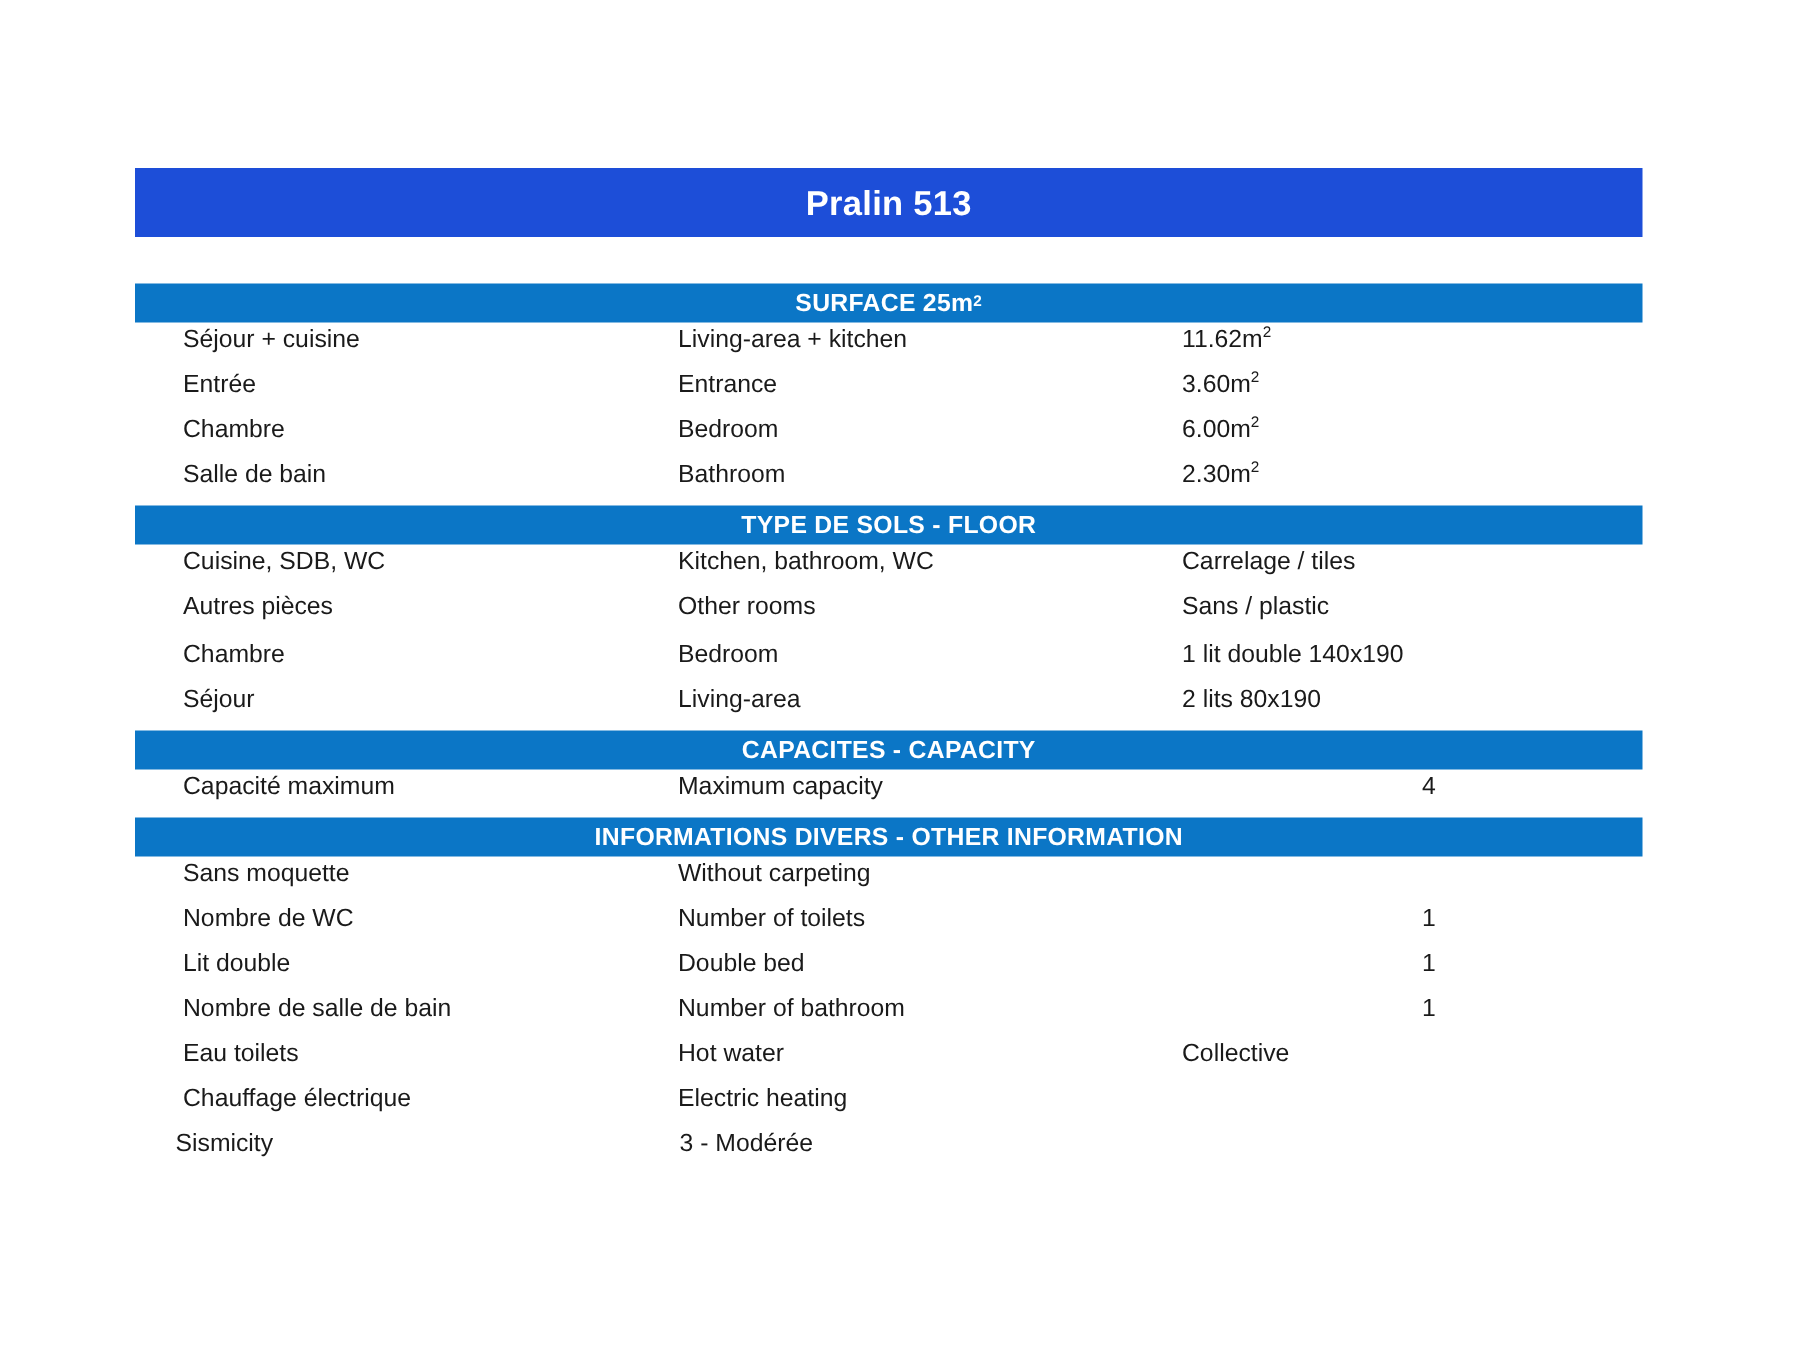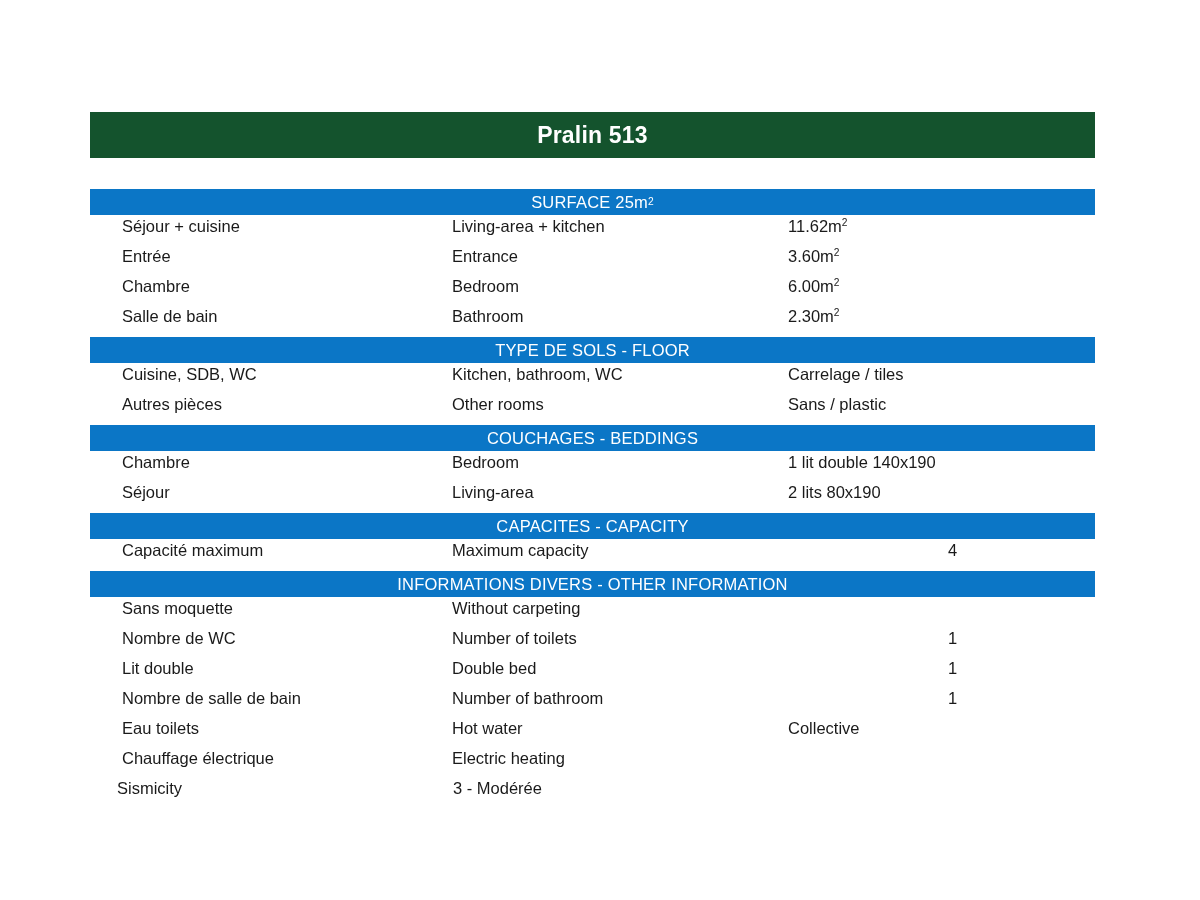--- a/index.html
+++ b/index.html
@@ -15,42 +15,42 @@
     position: relative;
     overflow: hidden;
   }
   .sheet {
     position: absolute;
     left: 90px;
     top: 112px;
     width: 1005px;
   }
   .title-bar {
-    background: #14532d;
+    background: #1d4ed8;
     color: #ffffff;
     height: 46px;
     display: flex;
     align-items: center;
     justify-content: center;
     font-size: 23px;
     font-weight: bold;
     letter-spacing: 0.2px;
   }
   .section-gap {
     height: 31px;
   }
   .section-head {
     background: #0b76c6;
     color: #ffffff;
     height: 26px;
     display: flex;
     align-items: center;
     justify-content: center;
     font-size: 16.5px;
-    font-weight: normal;
+    font-weight: bold;
     letter-spacing: 0.2px;
   }
   .rows {
     padding-top: 2px;
   }
   .row {
     display: flex;
     align-items: baseline;
     height: 30px;
     font-size: 16.5px;
@@ -130,23 +130,20 @@
             <div class="c-val"><span class="sup-val">Carrelage / tiles</span></div>
           </div>
           <div class="row">
             <div class="c-fr">Autres pièces</div>
             <div class="c-en">Other rooms</div>
             <div class="c-val"><span class="sup-val">Sans / plastic</span></div>
           </div>
         </div>
       </div>
       <div class="section">
-        <div class="section-head">
-          <span>COUCHAGES - BEDDINGS</span>
-        </div>
         <div class="rows">
           <div class="row">
             <div class="c-fr">Chambre</div>
             <div class="c-en">Bedroom</div>
             <div class="c-val"><span class="sup-val">1 lit double 140x190</span></div>
           </div>
           <div class="row">
             <div class="c-fr">Séjour</div>
             <div class="c-en">Living-area</div>
             <div class="c-val"><span class="sup-val">2 lits 80x190</span></div>

